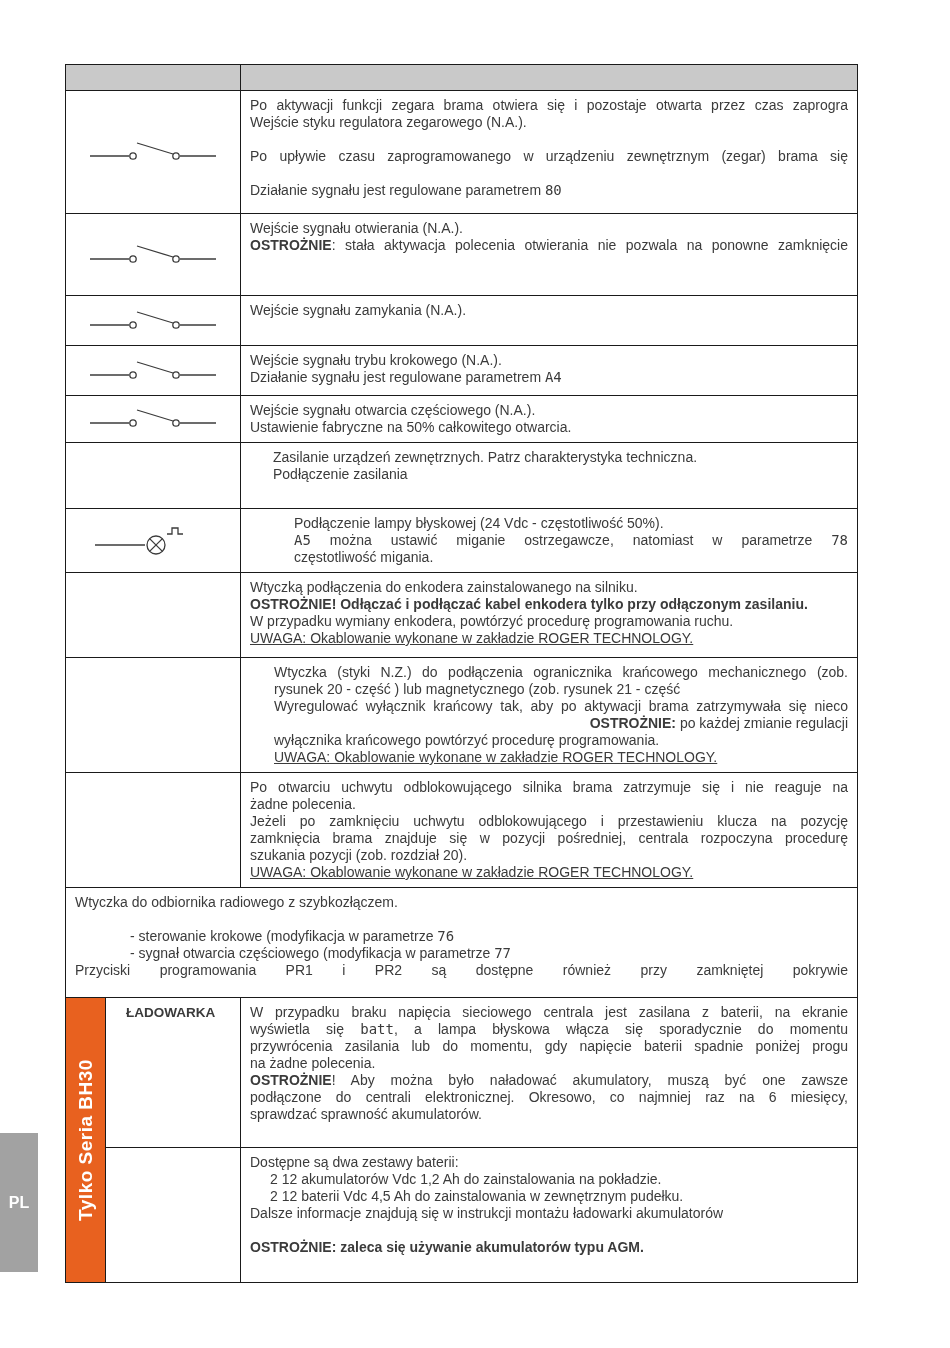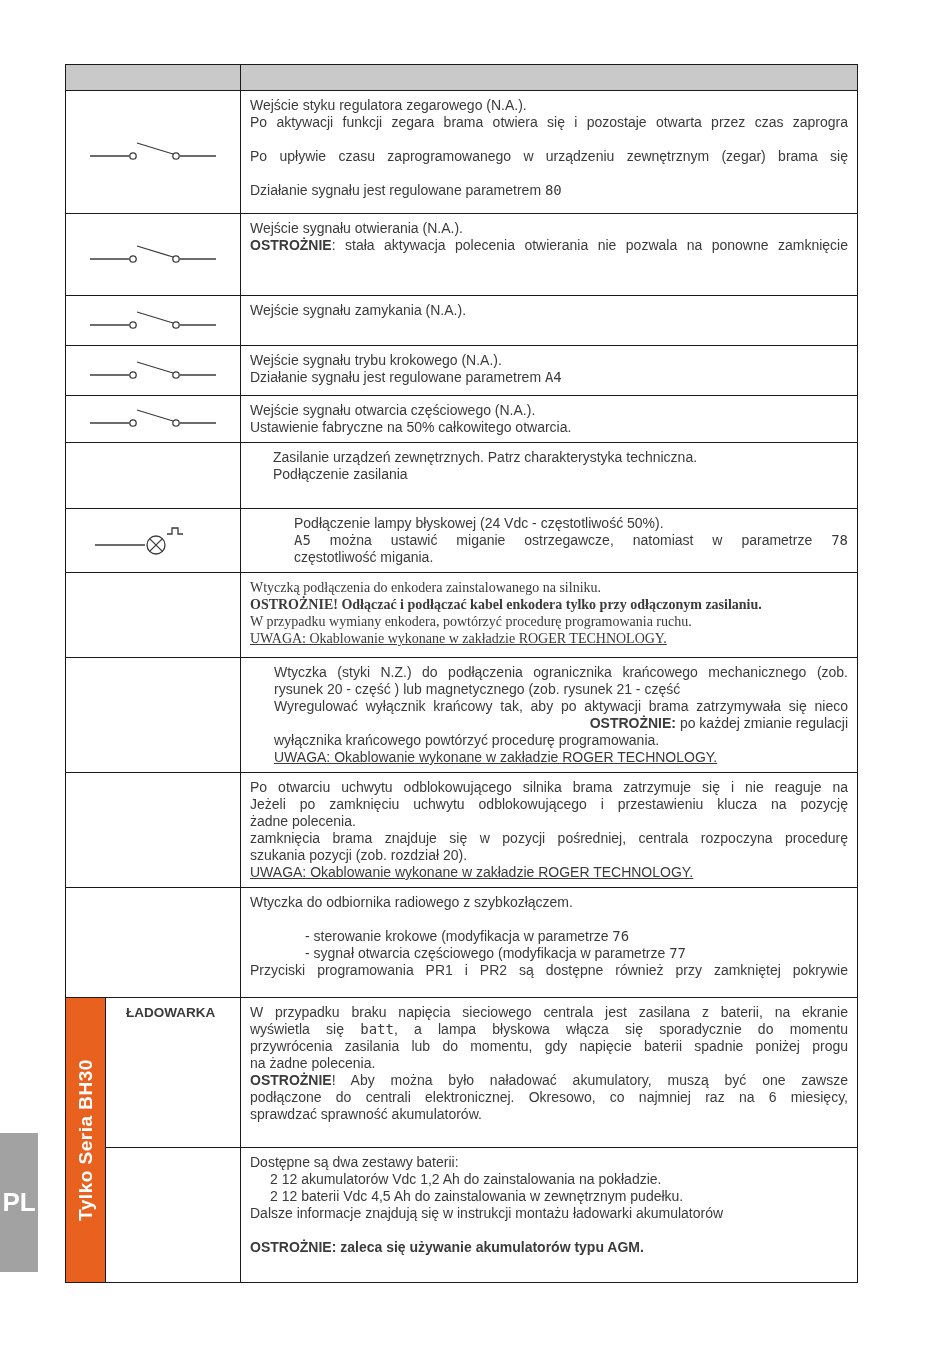--- a/index.html
+++ b/index.html
@@ -34,24 +34,24 @@
 
   
   #main-rows .trow:nth-child(1){height:26px;}
   #main-rows .trow:nth-child(2){min-height:123px;}
   #main-rows .trow:nth-child(3){min-height:82px;}
   #main-rows .trow:nth-child(4){min-height:50px;}
   #main-rows .trow:nth-child(5){min-height:50px;}
   #main-rows .trow:nth-child(6){min-height:42px;}
   #main-rows .trow:nth-child(7){min-height:66px;gap:23px;}
   #main-rows .trow:nth-child(8){min-height:57px;gap:44px;}
-  #main-rows .trow:nth-child(9){min-height:85px;font-family:Liberation Serif, serif;}
+  #main-rows .trow:nth-child(9){min-height:85px;}
   #main-rows .trow:nth-child(10){min-height:115px;gap:24px;}
   #main-rows .trow:nth-child(11){min-height:115px;}
-  #main-rows .trow:nth-child(12){min-height:110px;}
+  #main-rows .trow:nth-child(12){min-height:110px;flex-direction:column;}
 
   
   #bh30{display:flex;}
   #bh30-side{
     width:40px;flex-shrink:0;position:relative;
     background:var(--accent_orange,#e8611f);
     border-right:1px solid var(--border,#1a1a1a);
   }
   #bh30-side .vtext{
     position:absolute;left:50%;top:50%;
@@ -69,21 +69,21 @@
     border-right:1px solid var(--border,#1a1a1a);
     padding:7px 4px 0 20px;font-weight:bold;font-size:13.5px;
   }
 
   
   #pl-tab{
     position:absolute;left:0;top:1133px;width:38px;height:139px;
     background:var(--tab_gray,#a2a2a2);
     display:flex;align-items:center;justify-content:center;
   }
-  #pl-tab span{color:#ffffff;font-weight:bold;font-size:26px;}
+  #pl-tab span{color:#ffffff;font-weight:bold;font-size:16px;}
 </style>
 </head>
 <body>
 
 <div id="page">
 
   <div id="tbl">
     <div id="main-rows">
         <div class="trow header">
           <div class="icell"></div>
@@ -95,22 +95,22 @@
               <g stroke="#3b3b3b" stroke-width="1.3" fill="none">
                 <line x1="2" y1="17" x2="41" y2="17"></line>
                 <circle cx="45" cy="17" r="3.2"></circle>
                 <line x1="49" y1="4" x2="85" y2="15"></line>
                 <circle cx="88" cy="17" r="3.2"></circle>
                 <line x1="92" y1="17" x2="128" y2="17"></line>
               </g>
             </svg>
           </div>
           <div class="tcell">
+            <div class="line just"><span>Po aktywacji funkcji zegara brama otwiera się i pozostaje otwarta przez czas zaprogra</span></div>
             <div class="line"><span>Wejście styku regulatora zegarowego (N.A.).</span></div>
-            <div class="line just"><span>Po aktywacji funkcji zegara brama otwiera się i pozostaje otwarta przez czas zaprogra</span></div>
             <div class="line blank"></div>
             <div class="line just"><span>Po upływie czasu zaprogramowanego w urządzeniu zewnętrznym (zegar) brama się</span></div>
             <div class="line blank"></div>
             <div class="line"><span>Działanie sygnału jest regulowane parametrem </span><span class="seg">80</span></div>
           </div>
         </div>
         <div class="trow">
           <div class="icell">
             <svg width="130" height="26" viewBox="0 0 130 26">
               <g stroke="#3b3b3b" stroke-width="1.3" fill="none">
@@ -219,22 +219,22 @@
             <div class="line just"><span>Wyregulować wyłącznik krańcowy tak, aby po aktywacji brama zatrzymywała się nieco</span></div>
             <div class="line right"><span class="b">OSTROŻNIE:</span><span> po każdej zmianie regulacji</span></div>
             <div class="line"><span>wyłącznika krańcowego powtórzyć procedurę programowania.</span></div>
             <div class="line"><span class="u">UWAGA: Okablowanie wykonane w zakładzie ROGER TECHNOLOGY.</span></div>
           </div>
         </div>
         <div class="trow">
           <div class="icell"></div>
           <div class="tcell">
             <div class="line just"><span>Po otwarciu uchwytu odblokowującego silnika brama zatrzymuje się i nie reaguje na</span></div>
+            <div class="line"><span>żadne polecenia.</span></div>
             <div class="line just"><span>Jeżeli po zamknięciu uchwytu odblokowującego i przestawieniu klucza na pozycję</span></div>
-            <div class="line"><span>żadne polecenia.</span></div>
             <div class="line just"><span>zamknięcia brama znajduje się w pozycji pośredniej, centrala rozpoczyna procedurę</span></div>
             <div class="line"><span>szukania pozycji (zob. rozdział 20).</span></div>
             <div class="line"><span class="u">UWAGA: Okablowanie wykonane w zakładzie ROGER TECHNOLOGY.</span></div>
           </div>
         </div>
         <div class="trow">
           <div class="icell"></div>
           <div class="tcell">
             <div class="line"><span>Wtyczka do odbiornika radiowego z szybkozłączem.</span></div>
             <div class="line blank"></div>

